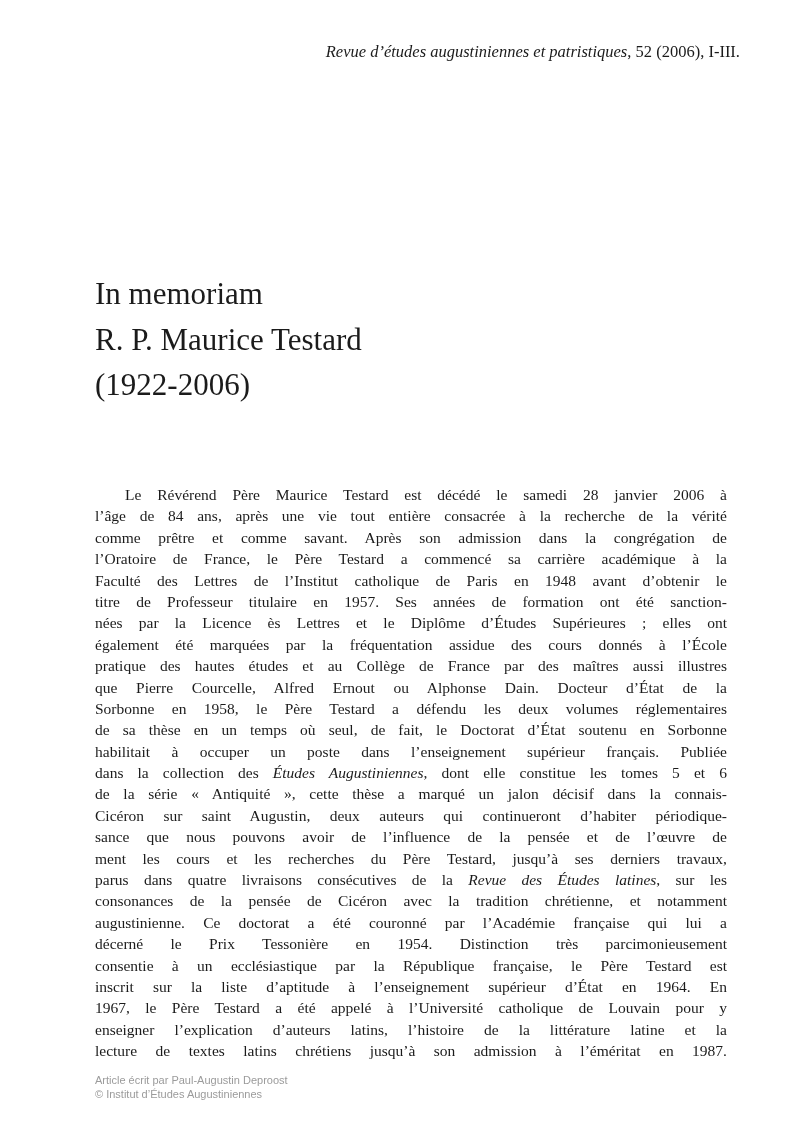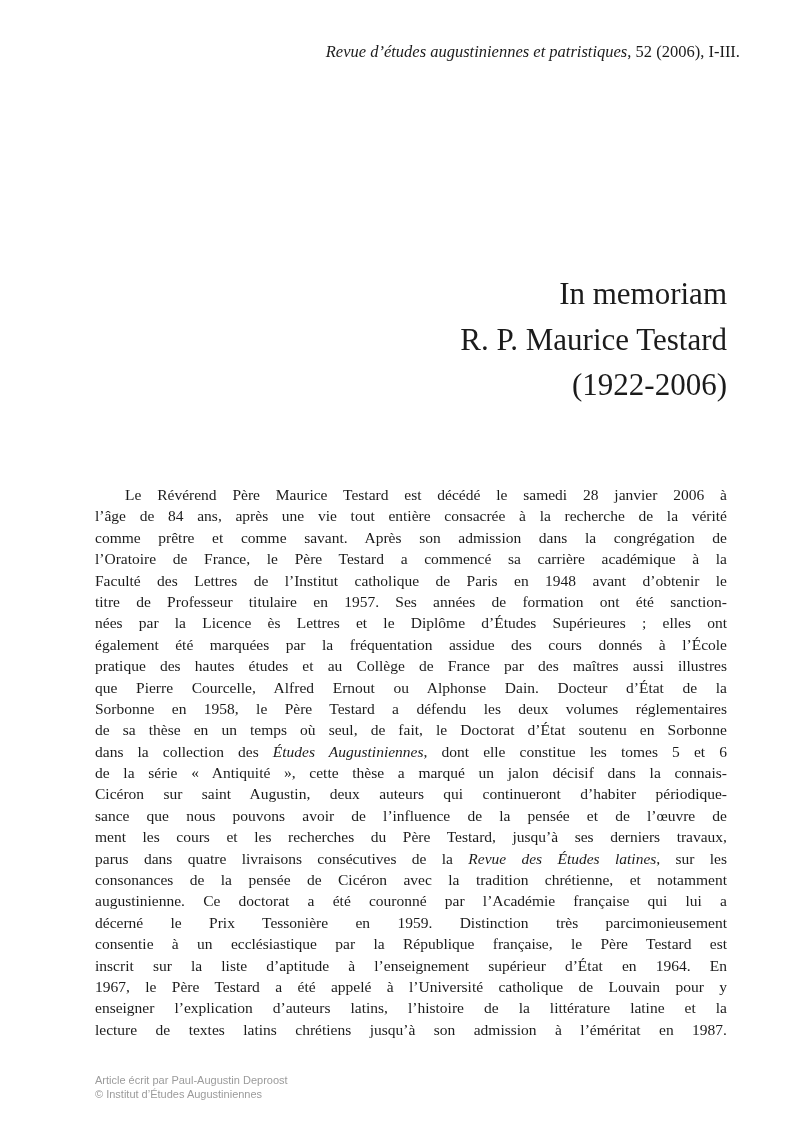--- a/index.html
+++ b/index.html
@@ -27,21 +27,21 @@
     text-align: right;
   }
   .running-head .journal {
     font-style: italic;
   }
   .article-title {
     position: absolute;
     top: 271px;
     left: 95px;
     width: 632px;
-    text-align: right;
+    text-align: left;
     font-size: 31px;
     line-height: 45.5px;
     font-weight: normal;
     margin: 0;
   }
   .body-text {
     position: absolute;
     top: 484px;
     left: 95px;
     width: 632px;
@@ -92,29 +92,30 @@
       <div class="body-line"><span>comme prêtre et comme savant. Après son admission dans la congrégation de</span></div>
       <div class="body-line"><span>l’Oratoire de France, le Père Testard a commencé sa carrière académique à la</span></div>
       <div class="body-line"><span>Faculté des Lettres de l’Institut catholique de Paris en 1948 avant d’obtenir le</span></div>
       <div class="body-line"><span>titre de Professeur titulaire en 1957. Ses années de formation ont été sanction-</span></div>
       <div class="body-line"><span>nées par la Licence ès Lettres et le Diplôme d’Études Supérieures ; elles ont</span></div>
       <div class="body-line"><span>également été marquées par la fréquentation assidue des cours donnés à l’École</span></div>
       <div class="body-line"><span>pratique des hautes études et au Collège de France par des maîtres aussi illustres</span></div>
       <div class="body-line"><span>que Pierre Courcelle, Alfred Ernout ou Alphonse Dain. Docteur d’État de la</span></div>
       <div class="body-line"><span>Sorbonne en 1958, le Père Testard a défendu les deux volumes réglementaires</span></div>
       <div class="body-line"><span>de sa thèse en un temps où seul, de fait, le Doctorat d’État soutenu en Sorbonne</span></div>
+      <div class="body-line"><span>habilitait à occuper un poste dans l’enseignement supérieur français. Publiée</span></div>
       <div class="body-line"><span>dans la collection des </span><em>Études Augustiniennes</em><span>, dont elle constitue les tomes 5 et 6</span></div>
       <div class="body-line"><span>de la série « Antiquité », cette thèse a marqué un jalon décisif dans la connais-</span></div>
       <div class="body-line"><span>Cicéron sur saint Augustin, deux auteurs qui continueront d’habiter périodique-</span></div>
       <div class="body-line"><span>sance que nous pouvons avoir de l’influence de la pensée et de l’œuvre de</span></div>
       <div class="body-line"><span>ment les cours et les recherches du Père Testard, jusqu’à ses derniers travaux,</span></div>
       <div class="body-line"><span>parus dans quatre livraisons consécutives de la </span><em>Revue des Études latines</em><span>, sur les</span></div>
       <div class="body-line"><span>consonances de la pensée de Cicéron avec la tradition chrétienne, et notamment</span></div>
       <div class="body-line"><span>augustinienne. Ce doctorat a été couronné par l’Académie française qui lui a</span></div>
-      <div class="body-line"><span>décerné le Prix Tessonière en 1959. Distinction très parcimonieusement</span></div>
+      <div class="body-line"><span>décerné le Prix Tessonière en 1954. Distinction très parcimonieusement</span></div>
       <div class="body-line"><span>consentie à un ecclésiastique par la République française, le Père Testard est</span></div>
       <div class="body-line"><span>inscrit sur la liste d’aptitude à l’enseignement supérieur d’État en 1964. En</span></div>
       <div class="body-line"><span>1967, le Père Testard a été appelé à l’Université catholique de Louvain pour y</span></div>
       <div class="body-line"><span>enseigner l’explication d’auteurs latins, l’histoire de la littérature latine et la</span></div>
       <div class="body-line"><span>lecture de textes latins chrétiens jusqu’à son admission à l’éméritat en 1987.</span></div>
     </div>
 
   <div class="page-footer">
     <div>Article écrit par Paul-Augustin Deproost</div>
     <div>© Institut d’Études Augustiniennes</div>

